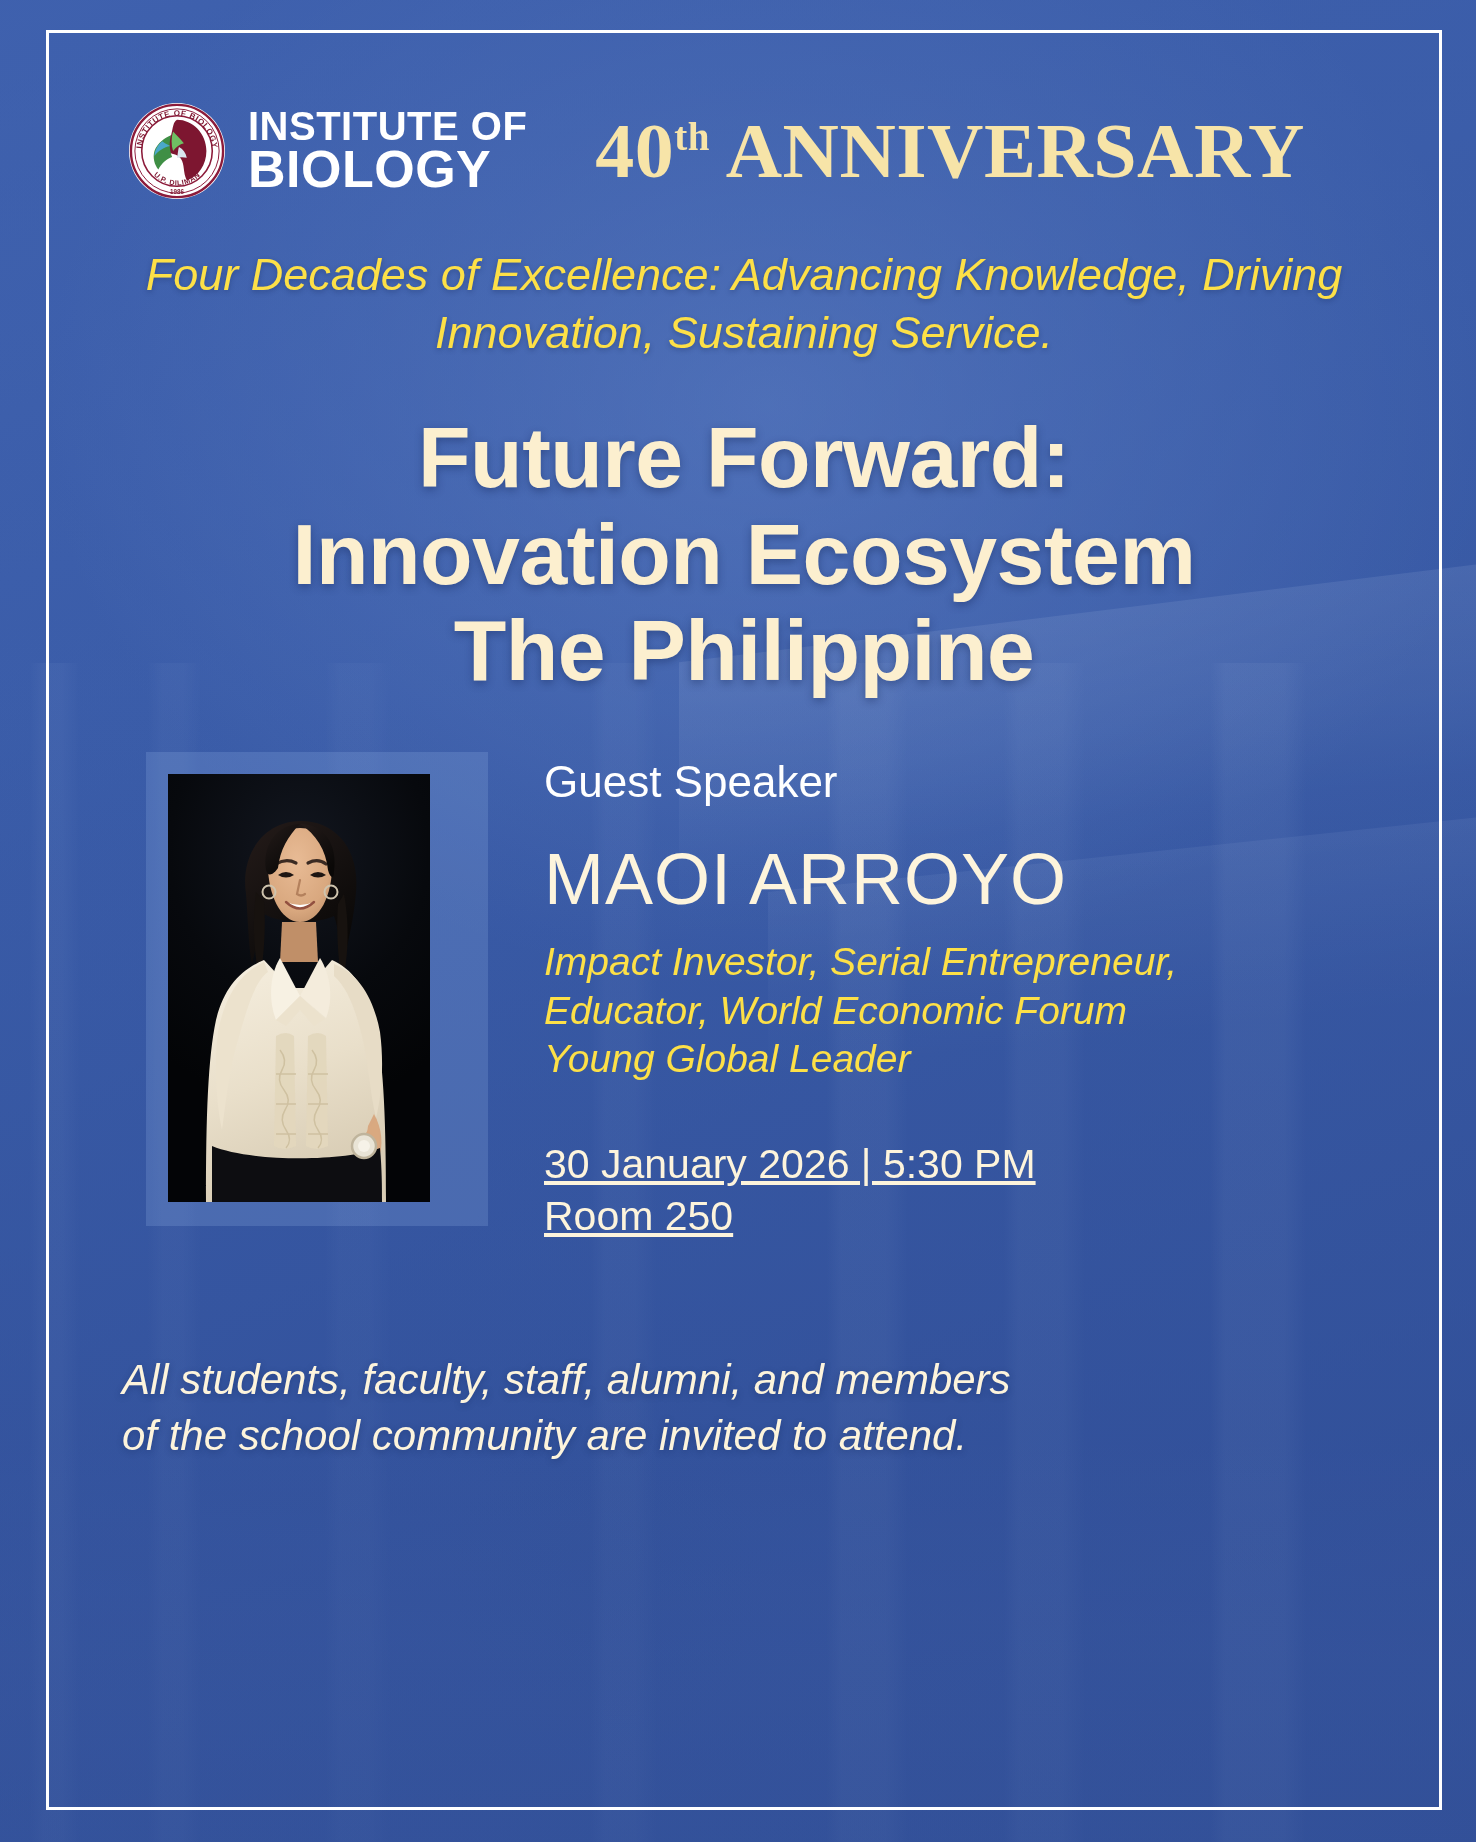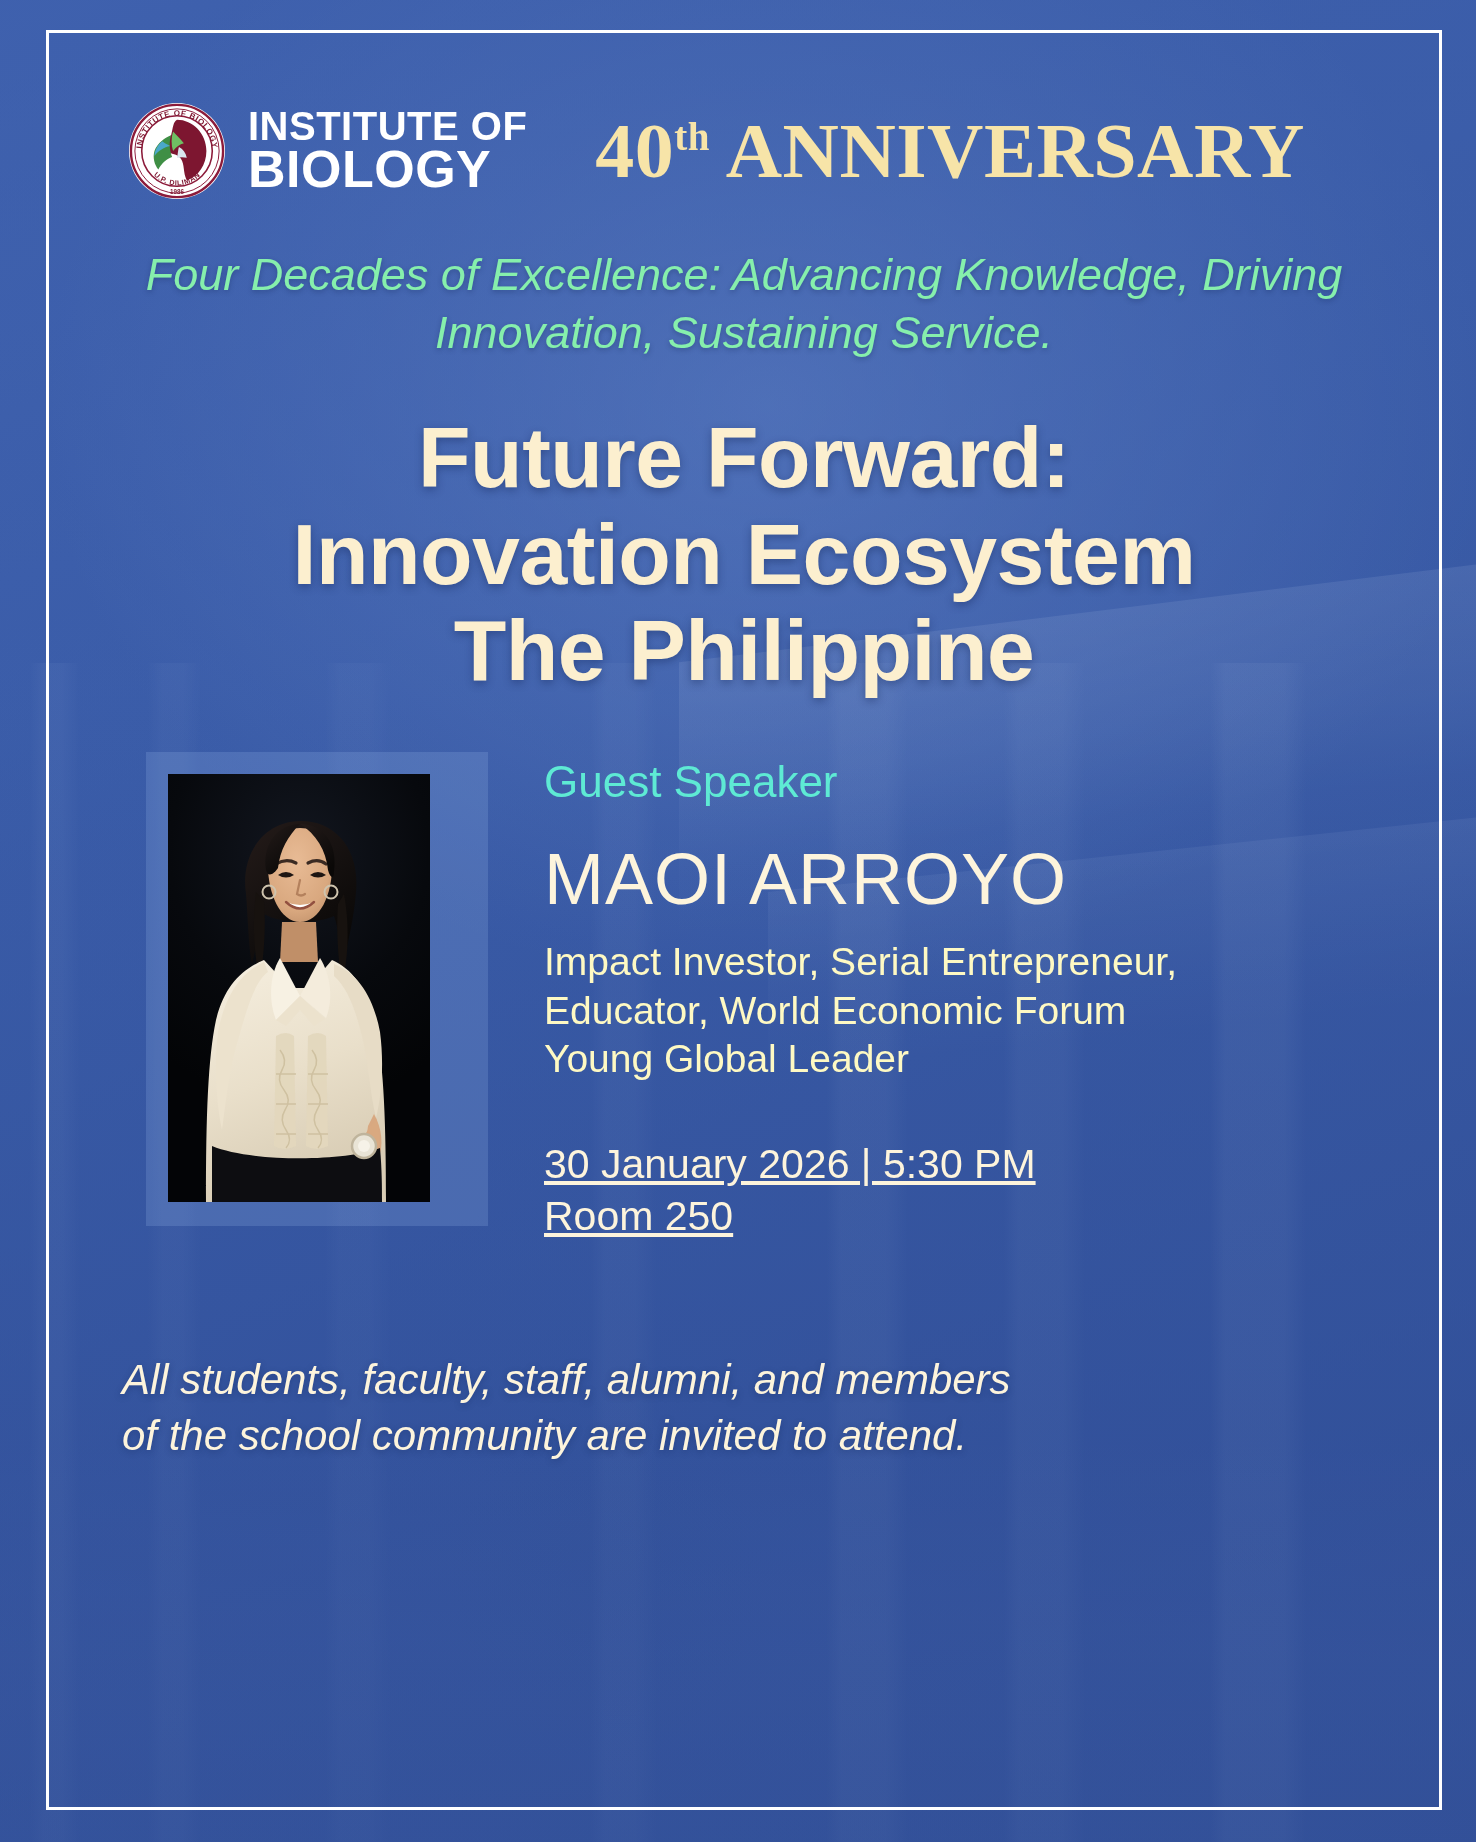--- a/index.html
+++ b/index.html
@@ -138,21 +138,21 @@
   .anniv .sup {
     font-size: 0.50em;
     vertical-align: super;
     line-height: 1;
   }
 
   
   .tagline {
     margin-top: 46px;
     text-align: center;
-    color: #86efac;
+    color: #fde047;
     font-style: italic;
     font-size: 45px;
     line-height: 1.28;
     font-family: "Liberation Sans", sans-serif;
     padding: 0 58px;
     text-shadow: 0 2px 5px rgba(20,40,90,0.35);
   }
 
   
   .title {
@@ -200,33 +200,34 @@
 
   .speaker-text {
     flex: 1 1 auto;
     padding-top: 6px;
     color: #fdf4dc;
   }
   .guest-label {
     font-size: 44px;
     line-height: 1.1;
     margin-bottom: 34px;
-    color: #5eead4;
+    color: #ffffff;
   }
   .speaker-name {
     font-size: 72px;
     line-height: 1.08;
     letter-spacing: 1px;
     margin-bottom: 20px;
     color: #fdf4dc;
   }
   .speaker-cred {
     font-size: 39px;
     line-height: 1.24;
-    color: #fef9c3;
+    color: #fde047;
+    font-style: italic;
   }
   .speaker-cred .ln { display: block; }
   .when {
     margin-top: 56px;
     font-size: 41px;
     line-height: 1.25;
     color: #fdf4dc;
     text-decoration: underline;
   }
   .when .ln { display: block; }

